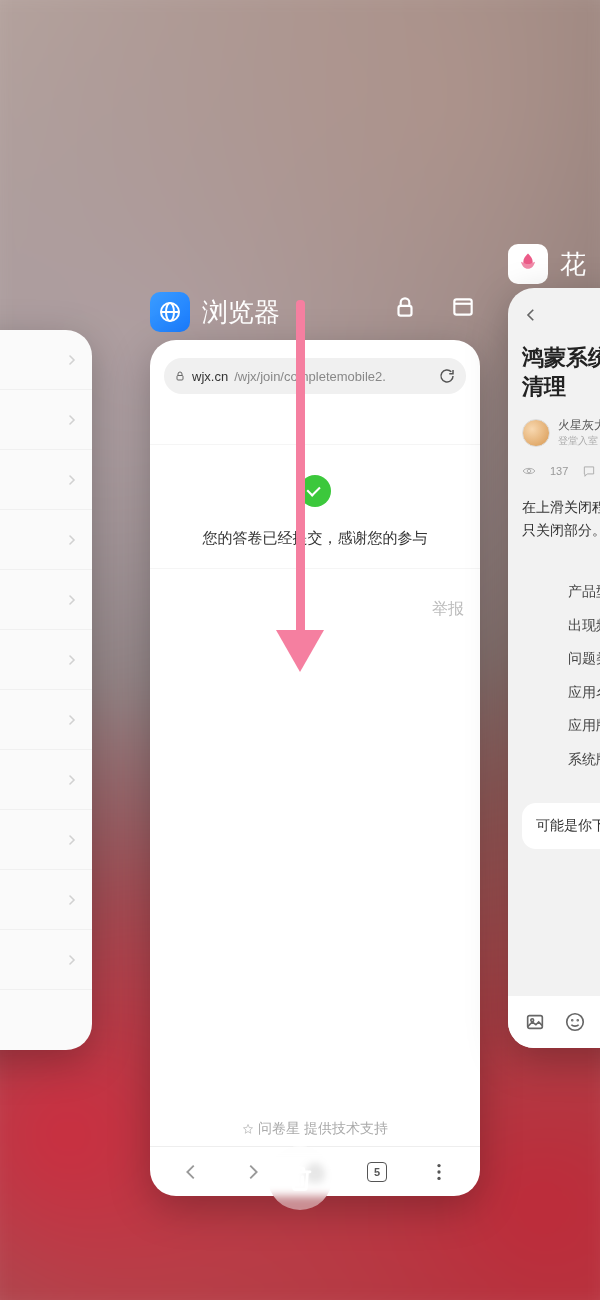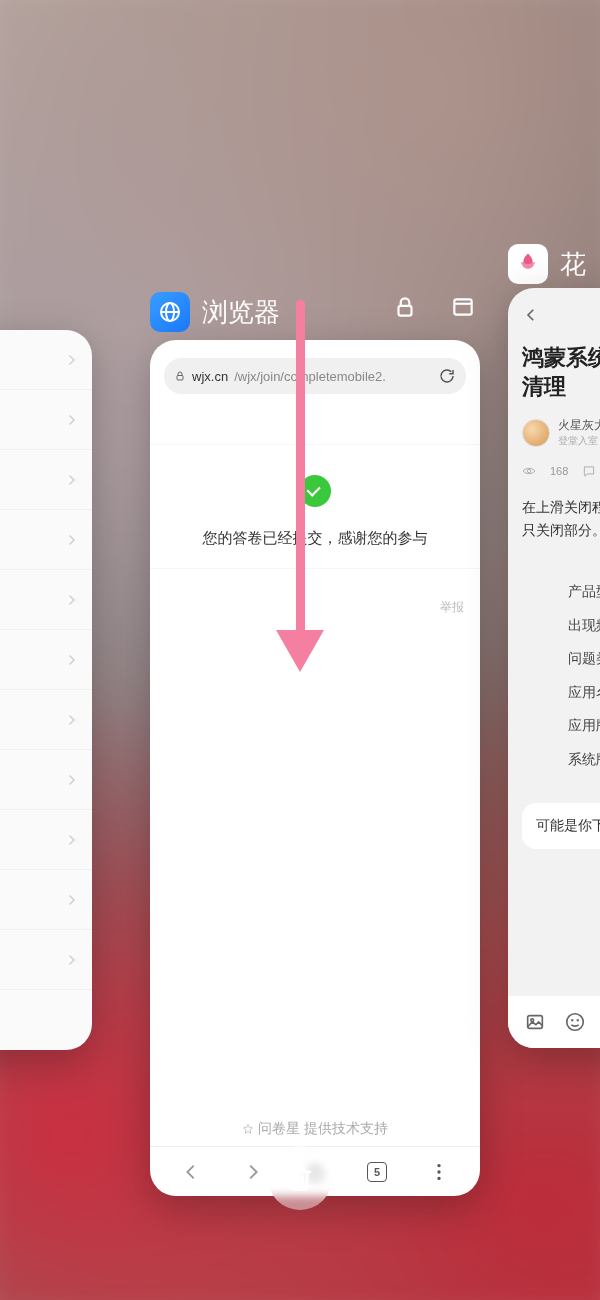--- a/index.html
+++ b/index.html
@@ -88,21 +88,21 @@
     padding: 30px 16px 20px 16px;
     border-top:1px solid #f5f5f5; border-bottom:1px solid #f5f5f5;
   }
   .success-icon {
     width: 32px; height: 32px; border-radius: 50%;
     background: #3cc83c; margin: 0 auto 22px auto;
     display:flex;align-items:center;justify-content:center;
   }
   .success-icon::after { content:""; width:10px;height:6px; border-left:2px solid #fff; border-bottom:2px solid #fff; transform:rotate(-45deg) translateY(-2px);}
   .success-text { text-align:center; font-size:15px; color:#333; }
-  .report { text-align:right; font-size:12px; color:#bbb; margin:30px 16px 0 0; }
+  .report { text-align:right; font-size:16px; color:#bbb; margin:30px 16px 0 0; }
   .browser-spacer { flex: 1; }
   .footer-provider { text-align:center; font-size:14px; color:#aaa; margin-bottom:8px; display:flex;align-items:center;justify-content:center;gap:4px;}
   .browser-nav {
     height: 50px; border-top:1px solid #eee;
     display:flex; align-items:center; justify-content:space-around;
     padding: 0 10px;
   }
   .nav-btn { width:40px;height:40px;display:flex;align-items:center;justify-content:center; }
   .tabcount { width:20px;height:20px;border:1.8px solid #555;border-radius:4px;display:flex;align-items:center;justify-content:center;font-size:11px;color:#555;font-weight:600;}
 
@@ -328,21 +328,21 @@
       <div class="cr-author">
         <span class="n">火星灰大</span>
         <span class="s">登堂入室</span>
       </div>
     </div>
     <div class="cr-stats">
       <svg width="14" height="14" viewBox="0 0 24 24" fill="none" stroke="#aaa" stroke-width="1.6">
           <path d="M2 12 C5 6 19 6 22 12 C19 18 5 18 2 12 Z"></path>
           <circle cx="12" cy="12" r="3"></circle>
         </svg>
-      <span>168</span>
+      <span>137</span>
       <svg width="14" height="14" viewBox="0 0 24 24" fill="none" stroke="#aaa" stroke-width="1.6">
           <path d="M4 5 H20 V17 H9 L5 21 V17 H4 Z"></path>
         </svg>
     </div>
     <div class="cr-body">
       <div>在上滑关闭程</div>
       <div>只关闭部分。</div>
     </div>
     <div class="cr-list">
       <div>产品型</div>

